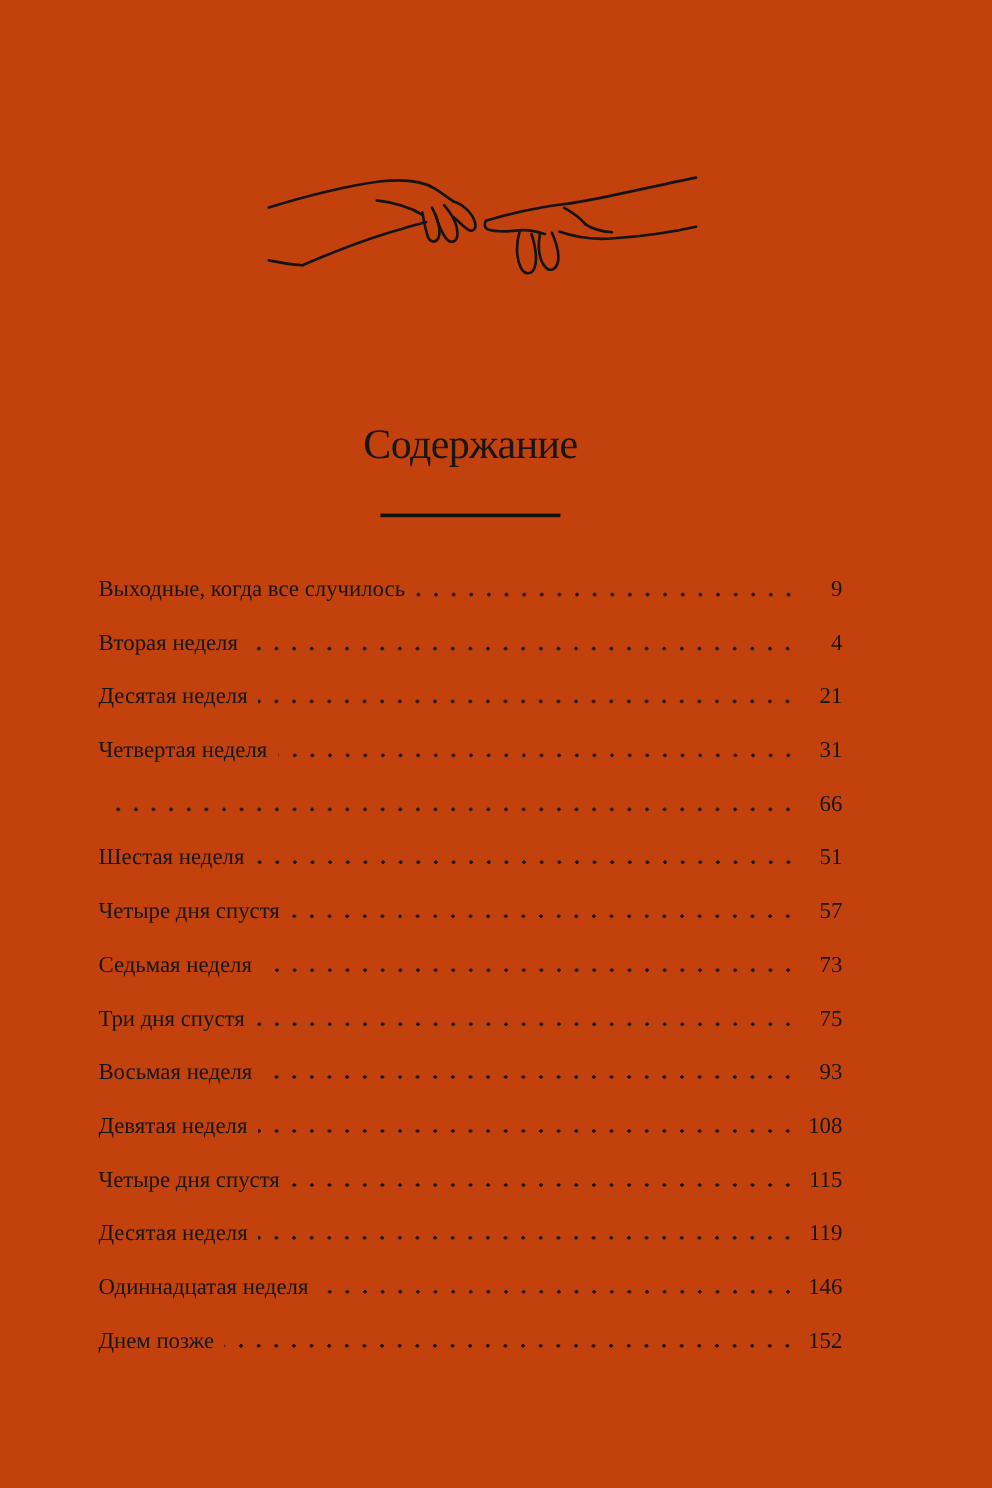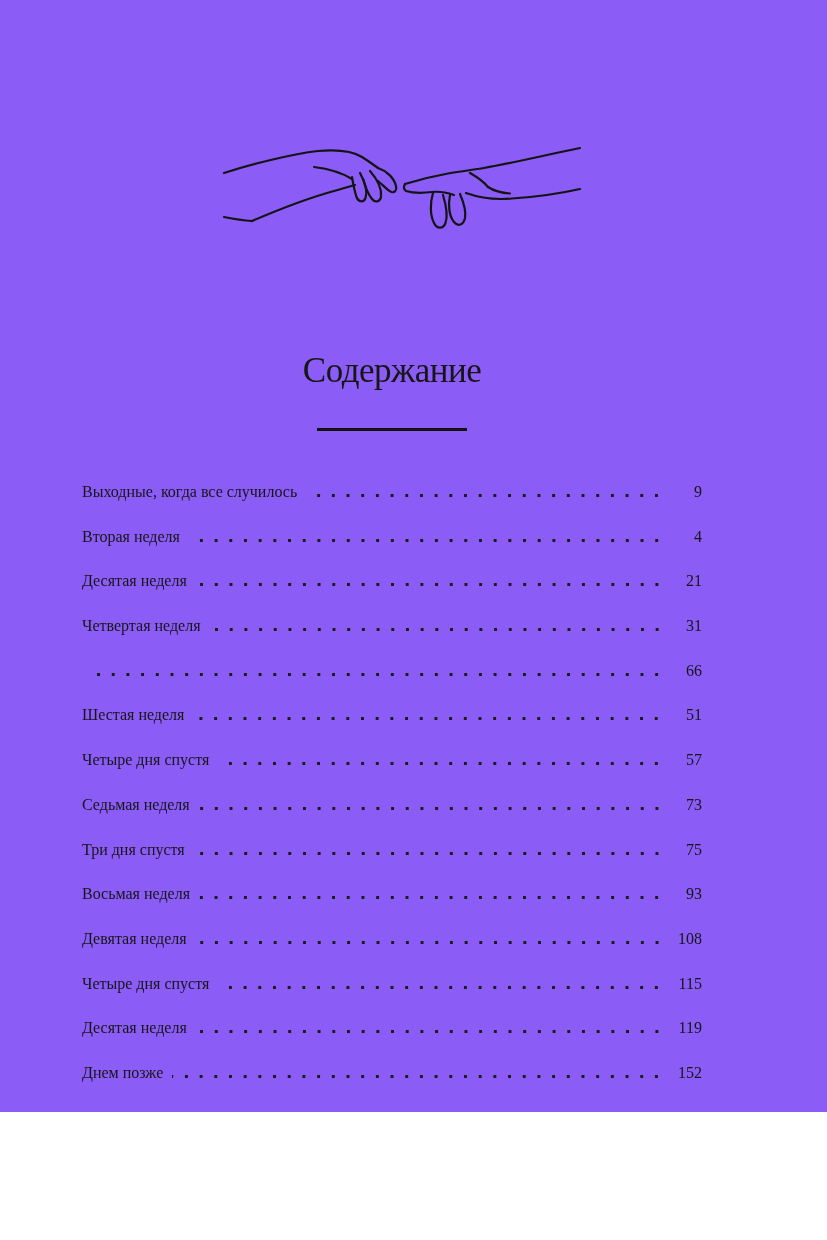--- a/index.html
+++ b/index.html
@@ -3,22 +3,22 @@
 <meta charset="utf-8">
 <style>
   html, body {
     margin: 0;
     padding: 0;
     background: #ffffff;
   }
   .page {
     position: relative;
     width: 827px;
-    height: 1112px;
-    background: #8b5cf6;
+    height: 1240px;
+    background: #c2410c;
     color: #1a1a1a;
     font-family: "Liberation Serif", "DejaVu Serif", serif;
     overflow: hidden;
   }
   .illustration {
     position: absolute;
     left: 222px;
     top: 136px;
     width: 360px;
     height: 102px;
@@ -53,21 +53,21 @@
     position: absolute;
     left: 82px;
     top: 470px;
     width: 620px;
   }
   .toc-row {
     display: flex;
     align-items: baseline;
     height: 44.7px;
     line-height: 44.7px;
-    font-size: 16px;
+    font-size: 19px;
     color: #161616;
     white-space: nowrap;
   }
   .toc-label {
     flex: 0 0 auto;
   }
   .toc-leader {
     flex: 1 1 auto;
     height: 3px;
     margin: 0 4px 0 9px;
@@ -171,19 +171,24 @@
         <span class="toc-label">Четыре дня спустя</span>
         <span class="toc-leader"></span>
         <span class="toc-page-num">115</span>
       </div>
       <div class="toc-row">
         <span class="toc-label">Десятая неделя</span>
         <span class="toc-leader"></span>
         <span class="toc-page-num">119</span>
       </div>
       <div class="toc-row">
+        <span class="toc-label">Одиннадцатая неделя</span>
+        <span class="toc-leader"></span>
+        <span class="toc-page-num">146</span>
+      </div>
+      <div class="toc-row">
         <span class="toc-label">Днем позже</span>
         <span class="toc-leader"></span>
         <span class="toc-page-num">152</span>
       </div>
     </div>
 
 </div>
 
 </body></html>

